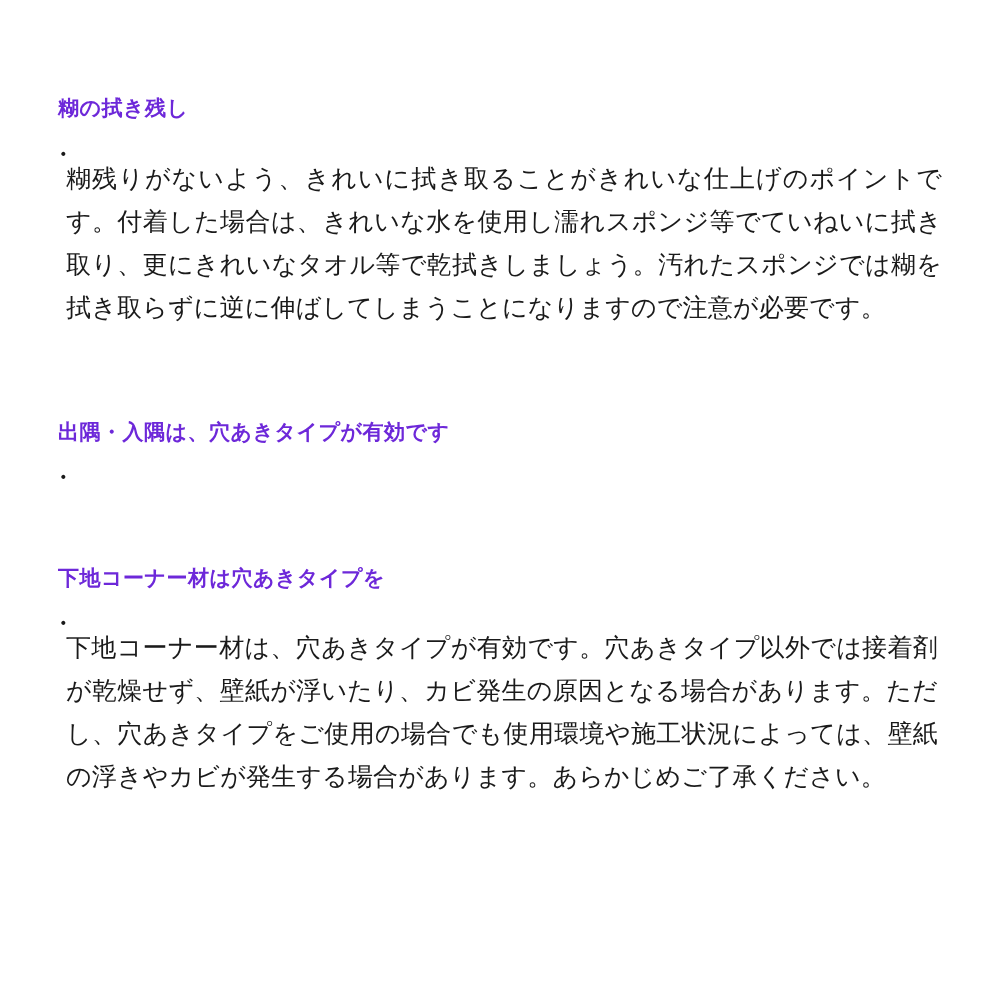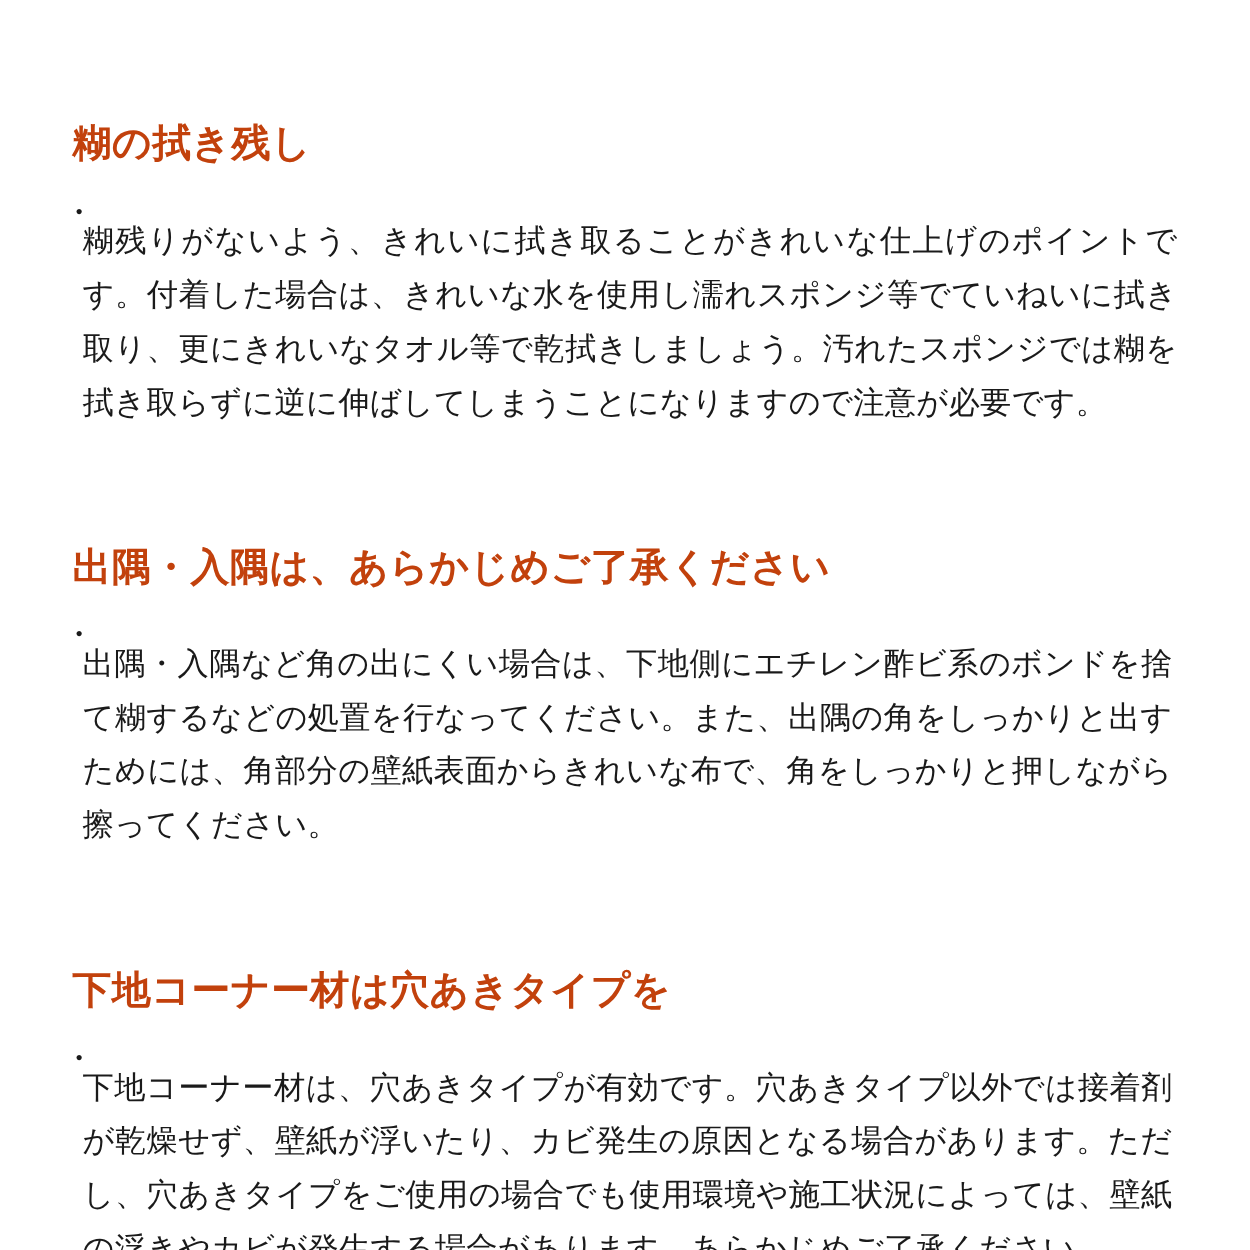--- a/index.html
+++ b/index.html
@@ -20,26 +20,26 @@
     height: 1000px;
     padding: 92px 58px 0 50px;
   }
   .section {
     margin-bottom: 62px;
   }
   .section:last-child {
     margin-bottom: 0;
   }
   .section-heading {
-    font-size: 31px;
+    font-size: 21px;
     font-weight: 700;
     line-height: 1.5;
     letter-spacing: 0.5px;
     margin: 0 0 8px 8px;
-    color: #c2410c;
+    color: #6d28d9;
   }
   .bullet-block {
     display: flex;
     align-items: flex-start;
   }
   .bullet-mark {
     font-size: 26px;
     line-height: 1.72;
     width: 16px;
     flex: 0 0 16px;
@@ -66,24 +66,23 @@
 
   <div class="section sec1">
     <h2 class="section-heading">糊の拭き残し</h2>
     <div class="bullet-block">
       <span class="bullet-mark">・</span>
       <p class="bullet-text">糊残りがないよう、きれいに拭き取ることがきれいな仕上げのポイントです。付着した場合は、きれいな水を使用し濡れスポンジ等でていねいに拭き取り、更にきれいなタオル等で乾拭きしましょう。汚れたスポンジでは糊を拭き取らずに逆に伸ばしてしまうことになりますので注意が必要です。</p>
     </div>
   </div>
 
   <div class="section sec2">
-    <h2 class="section-heading">出隅・入隅は、あらかじめご了承ください</h2>
+    <h2 class="section-heading">出隅・入隅は、穴あきタイプが有効です</h2>
     <div class="bullet-block">
       <span class="bullet-mark">・</span>
-      <p class="bullet-text">出隅・入隅など角の出にくい場合は、下地側にエチレン酢ビ系のボンドを捨て糊するなどの処置を行なってください。また、出隅の角をしっかりと出すためには、角部分の壁紙表面からきれいな布で、角をしっかりと押しながら擦ってください。</p>
     </div>
   </div>
 
   <div class="section sec3">
     <h2 class="section-heading">下地コーナー材は穴あきタイプを</h2>
     <div class="bullet-block">
       <span class="bullet-mark">・</span>
       <p class="bullet-text">下地コーナー材は、穴あきタイプが有効です。穴あきタイプ以外では接着剤が乾燥せず、壁紙が浮いたり、カビ発生の原因となる場合があります。ただし、穴あきタイプをご使用の場合でも使用環境や施工状況によっては、壁紙の浮きやカビが発生する場合があります。あらかじめご了承ください。</p>
     </div>
   </div>

